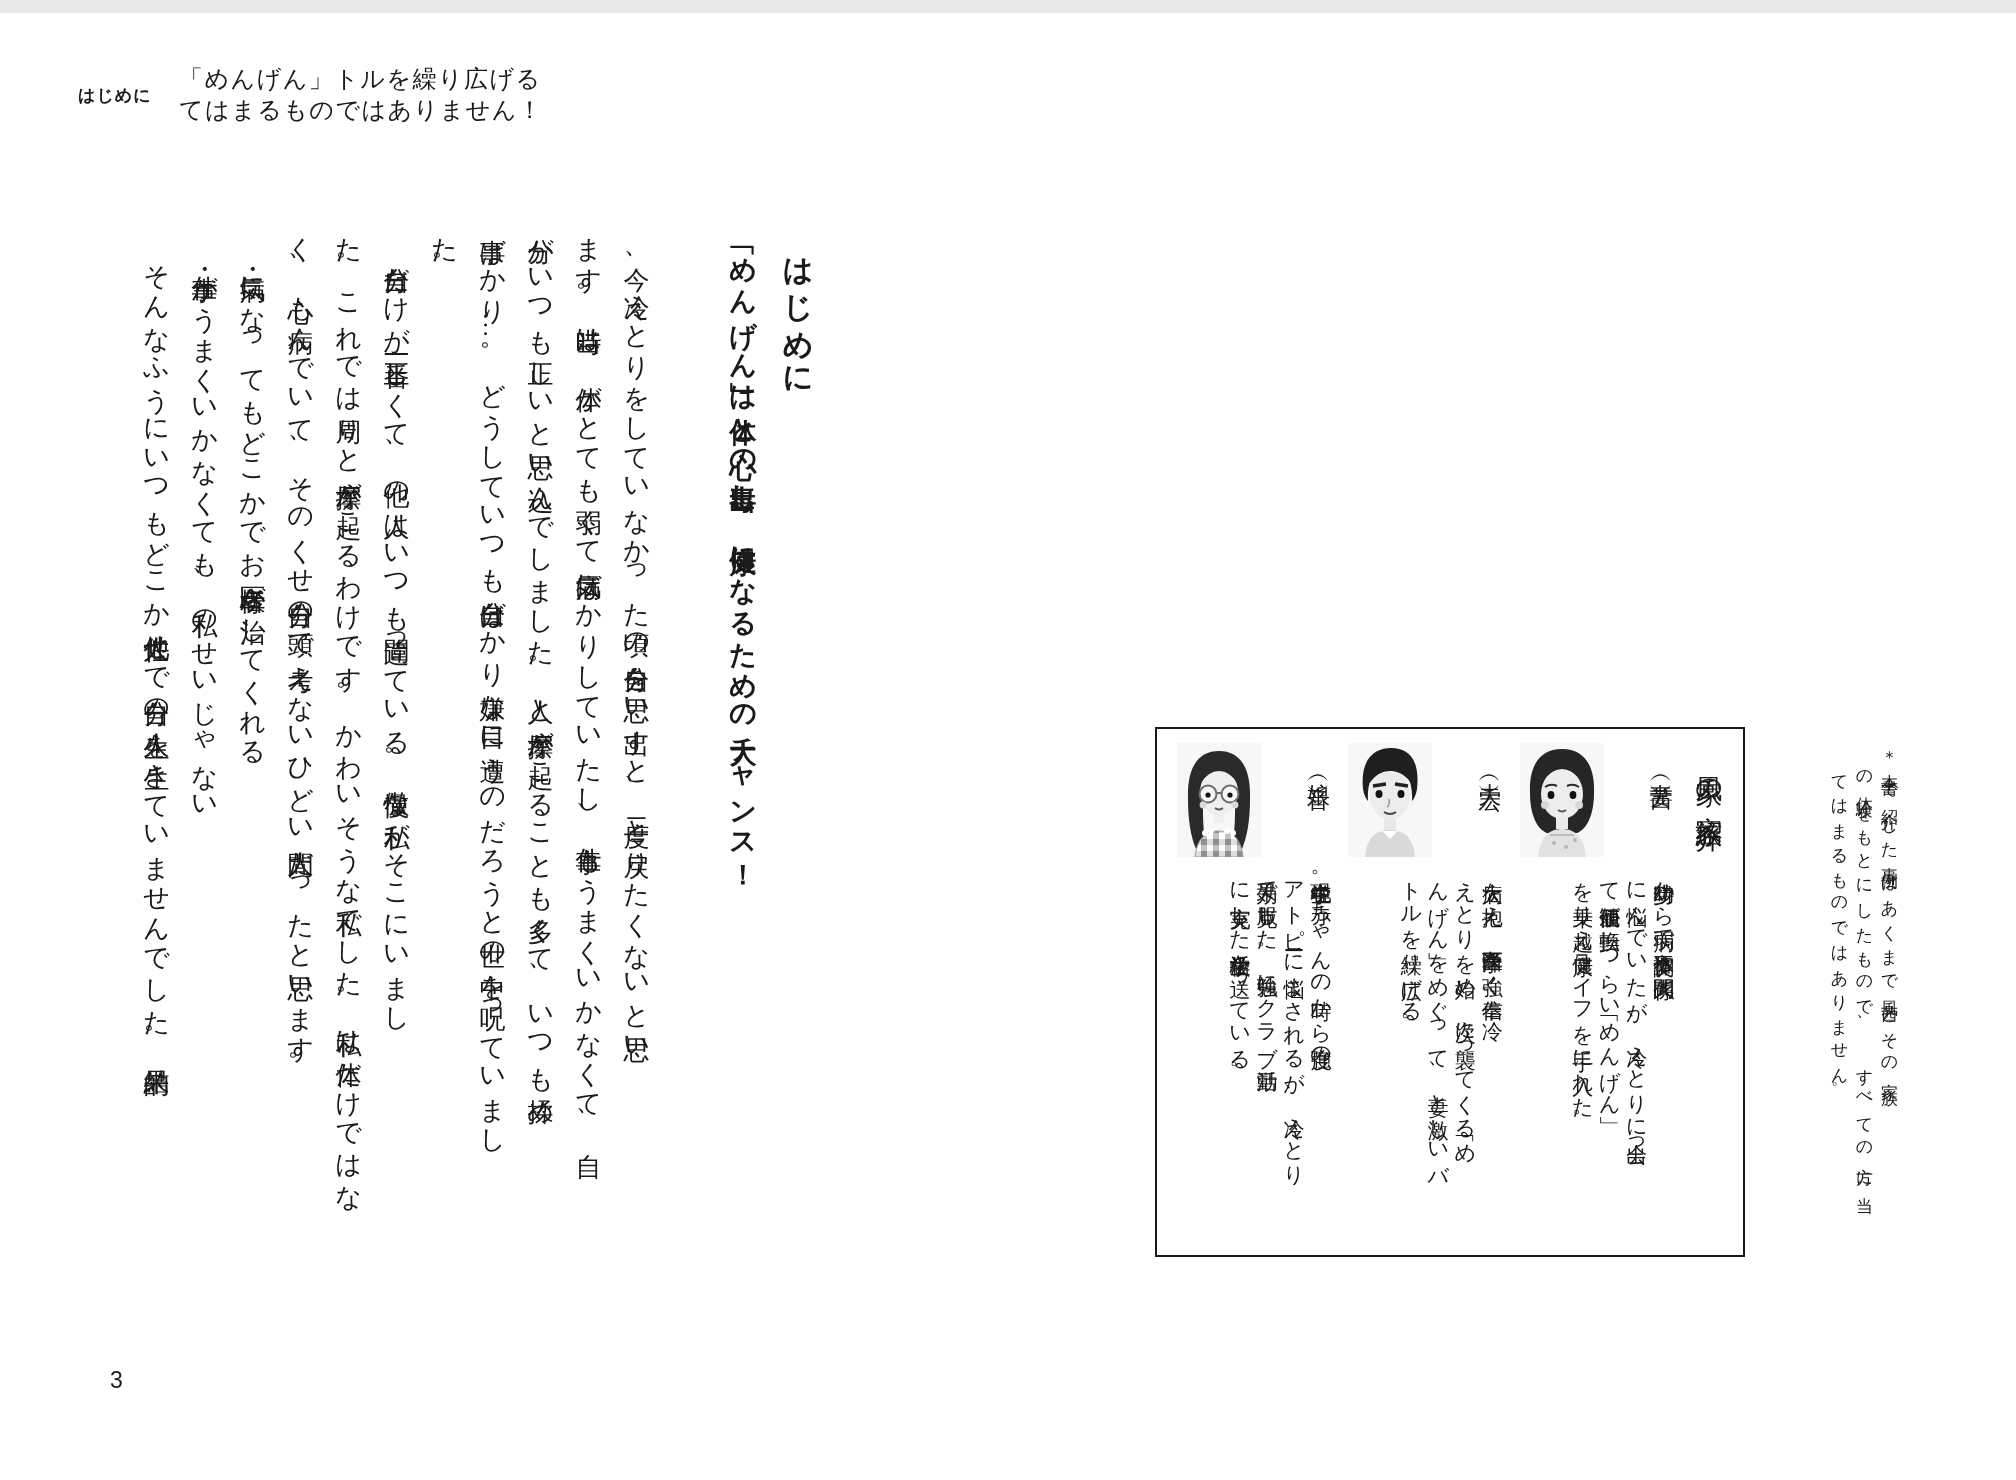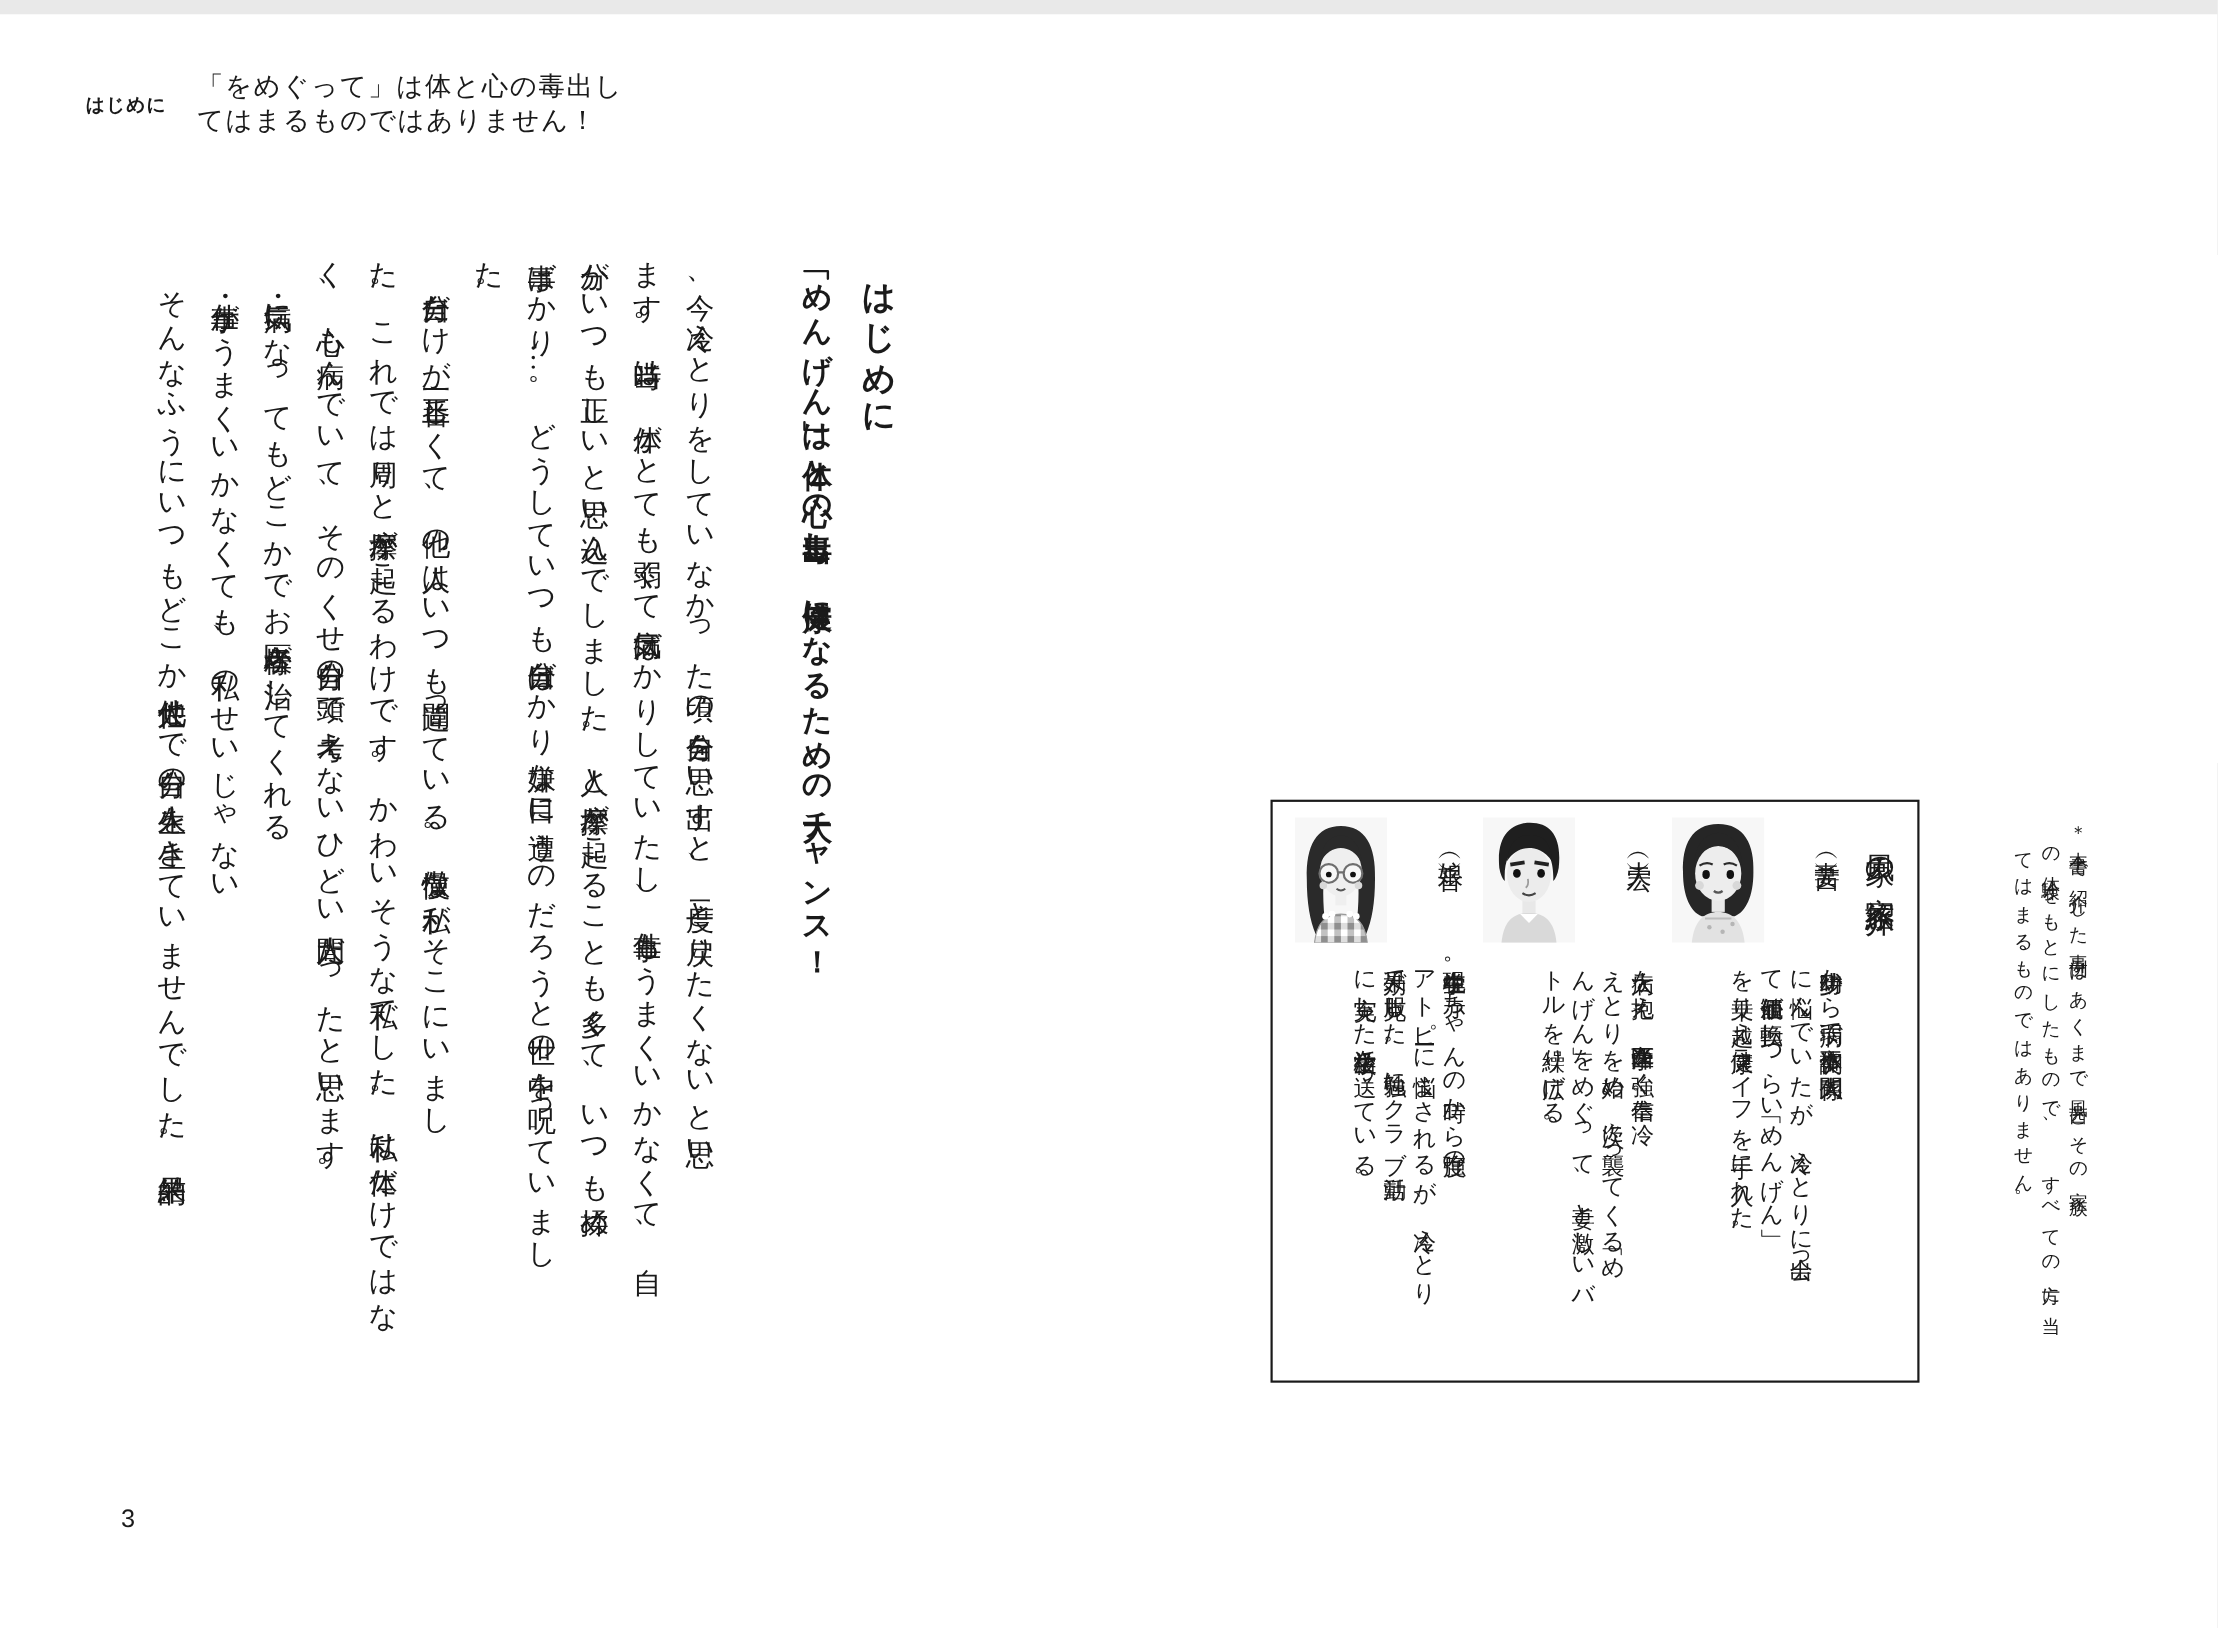--- a/index.html
+++ b/index.html
@@ -78,21 +78,21 @@
   }
 </style>
 </head>
 <body>
 
 <div class="canvas">
 
   <div>
     <div class="hdr-label">はじめに</div>
     <div class="hdr-lines">
-      <div>「をめぐって」は体と心の毒出し</div>
+      <div>「めんげん」トルを繰り広げる</div>
       <div>てはまるものではありません！</div>
     </div>
 
     <div class="vtitle">
       <div class="t-main">はじめに</div>
       <div class="t-sub">「めんげん」は体と心の毒出し。健康になるための大チャンス！</div>
     </div>
 
     <div class="body-block">
       <div class="vcol ind">今、冷えとりをしていなかった頃の自分を思い出すと、二度と戻りたくないと思い</div>

